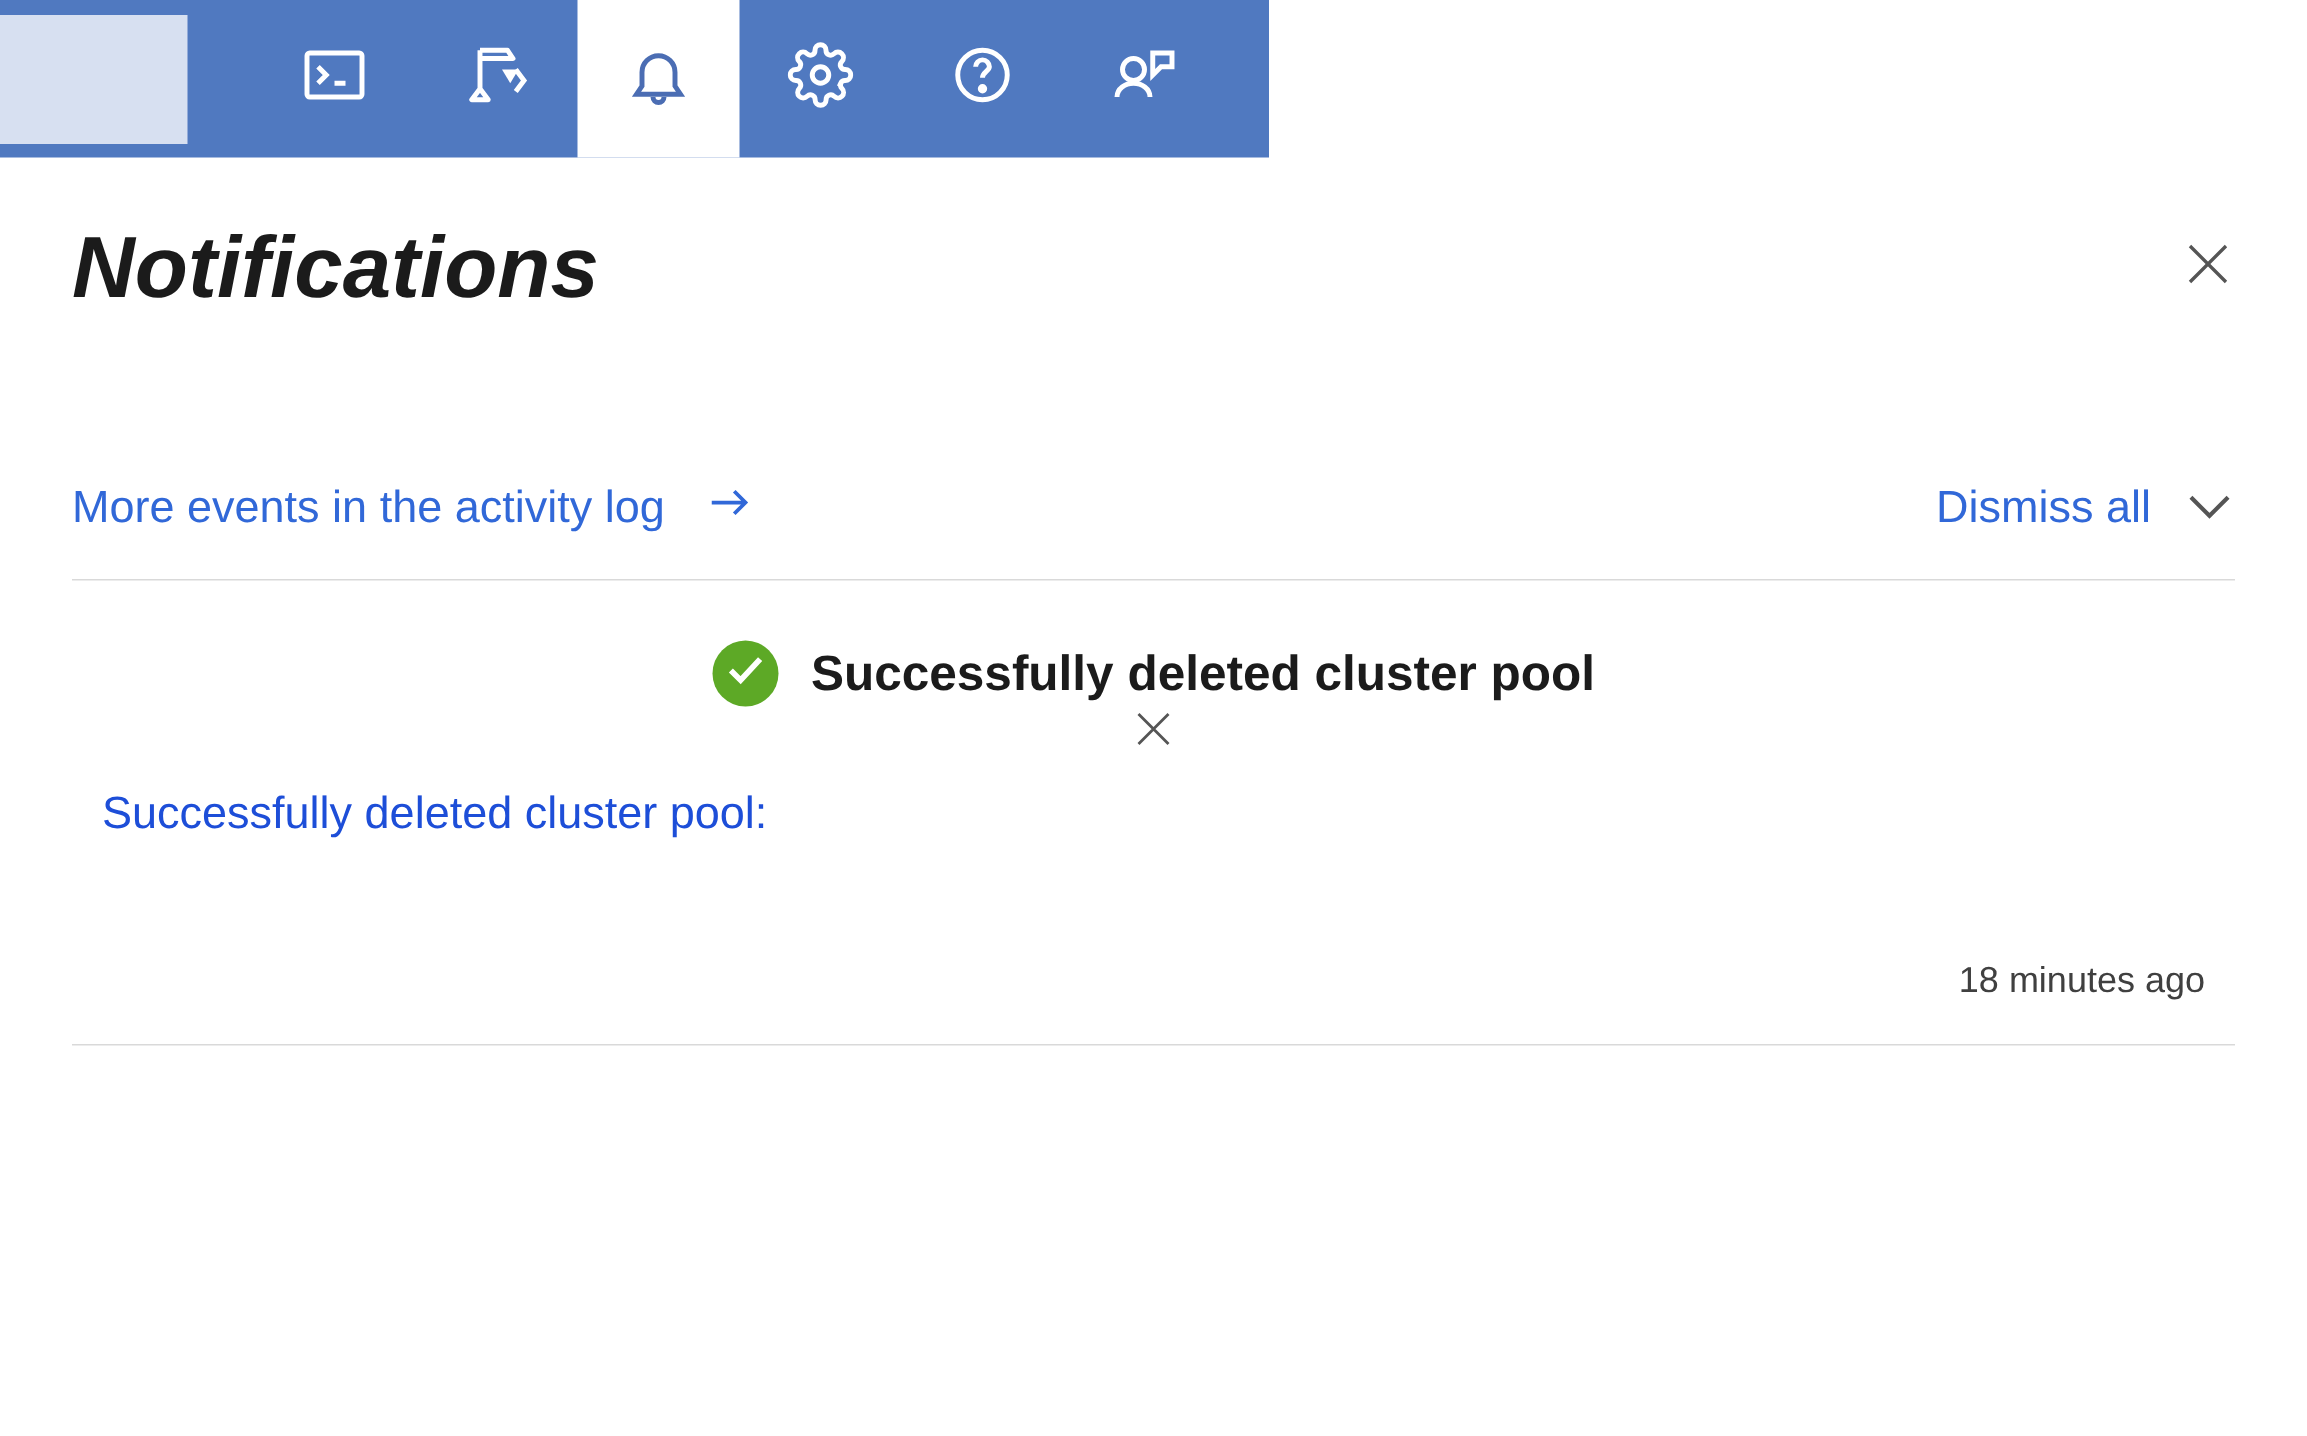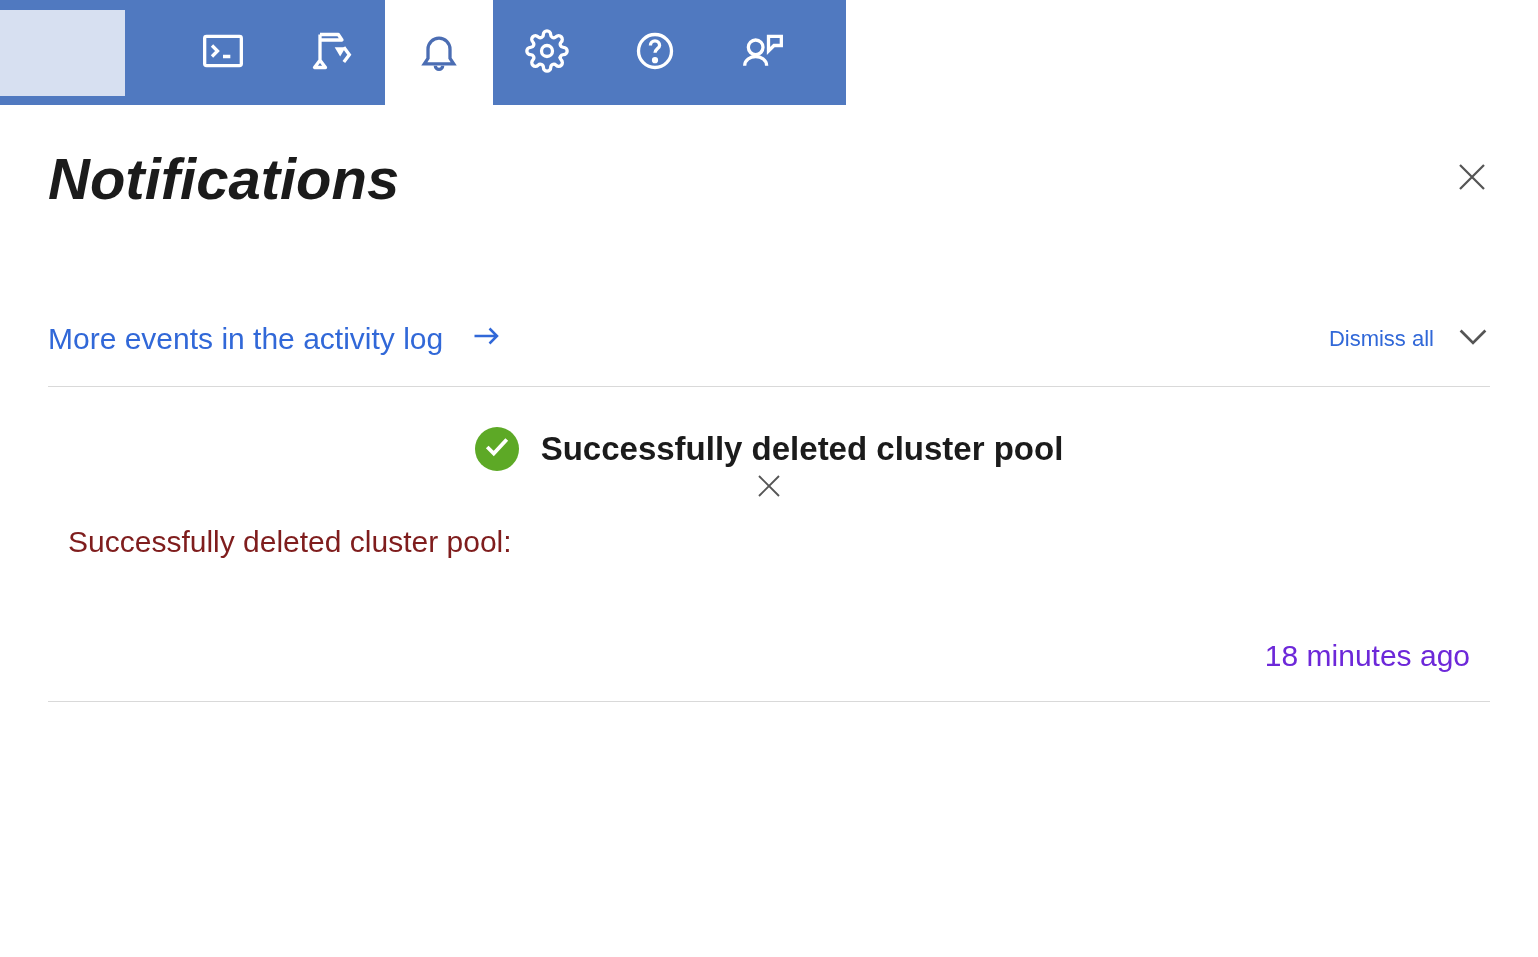--- a/index.html
+++ b/index.html
@@ -89,21 +89,21 @@
     font-size: 30px;
     cursor: pointer;
     text-align: center;
   }
   .link-more svg { width: 30px; height: 26px; }
   .dismiss-all {
     display: flex;
     align-items: center;
     gap: 22px;
     color: #3168d8;
-    font-size: 22px;
+    font-size: 30px;
     cursor: pointer;
   }
   .dismiss-all svg { width: 34px; height: 22px; }
 
   
   .notification {
     padding: 40px 20px 28px 20px;
     border-bottom: 1px solid #d9d9d9;
   }
   .notif-head {
@@ -134,27 +134,27 @@
     font-weight: 600;
     color: #1b1b1b;
   }
   .notif-dismiss {
     cursor: pointer;
     color: #555;
   }
   .notif-dismiss svg { width: 30px; height: 30px; }
   .notif-body {
     font-size: 30px;
-    color: #7f1d1d;
+    color: #1d4ed8;
     padding-left: 0;
     margin-bottom: 80px;
   }
   .notif-time {
-    font-size: 30px;
-    color: #6d28d9;
+    font-size: 24px;
+    color: #404040;
     text-align: right;
   }
 </style>
 </head>
 <body>
 
 <div class="toolbar">
   <div class="toolbar-search-box"></div>
 
   <div class="toolbar-item">

